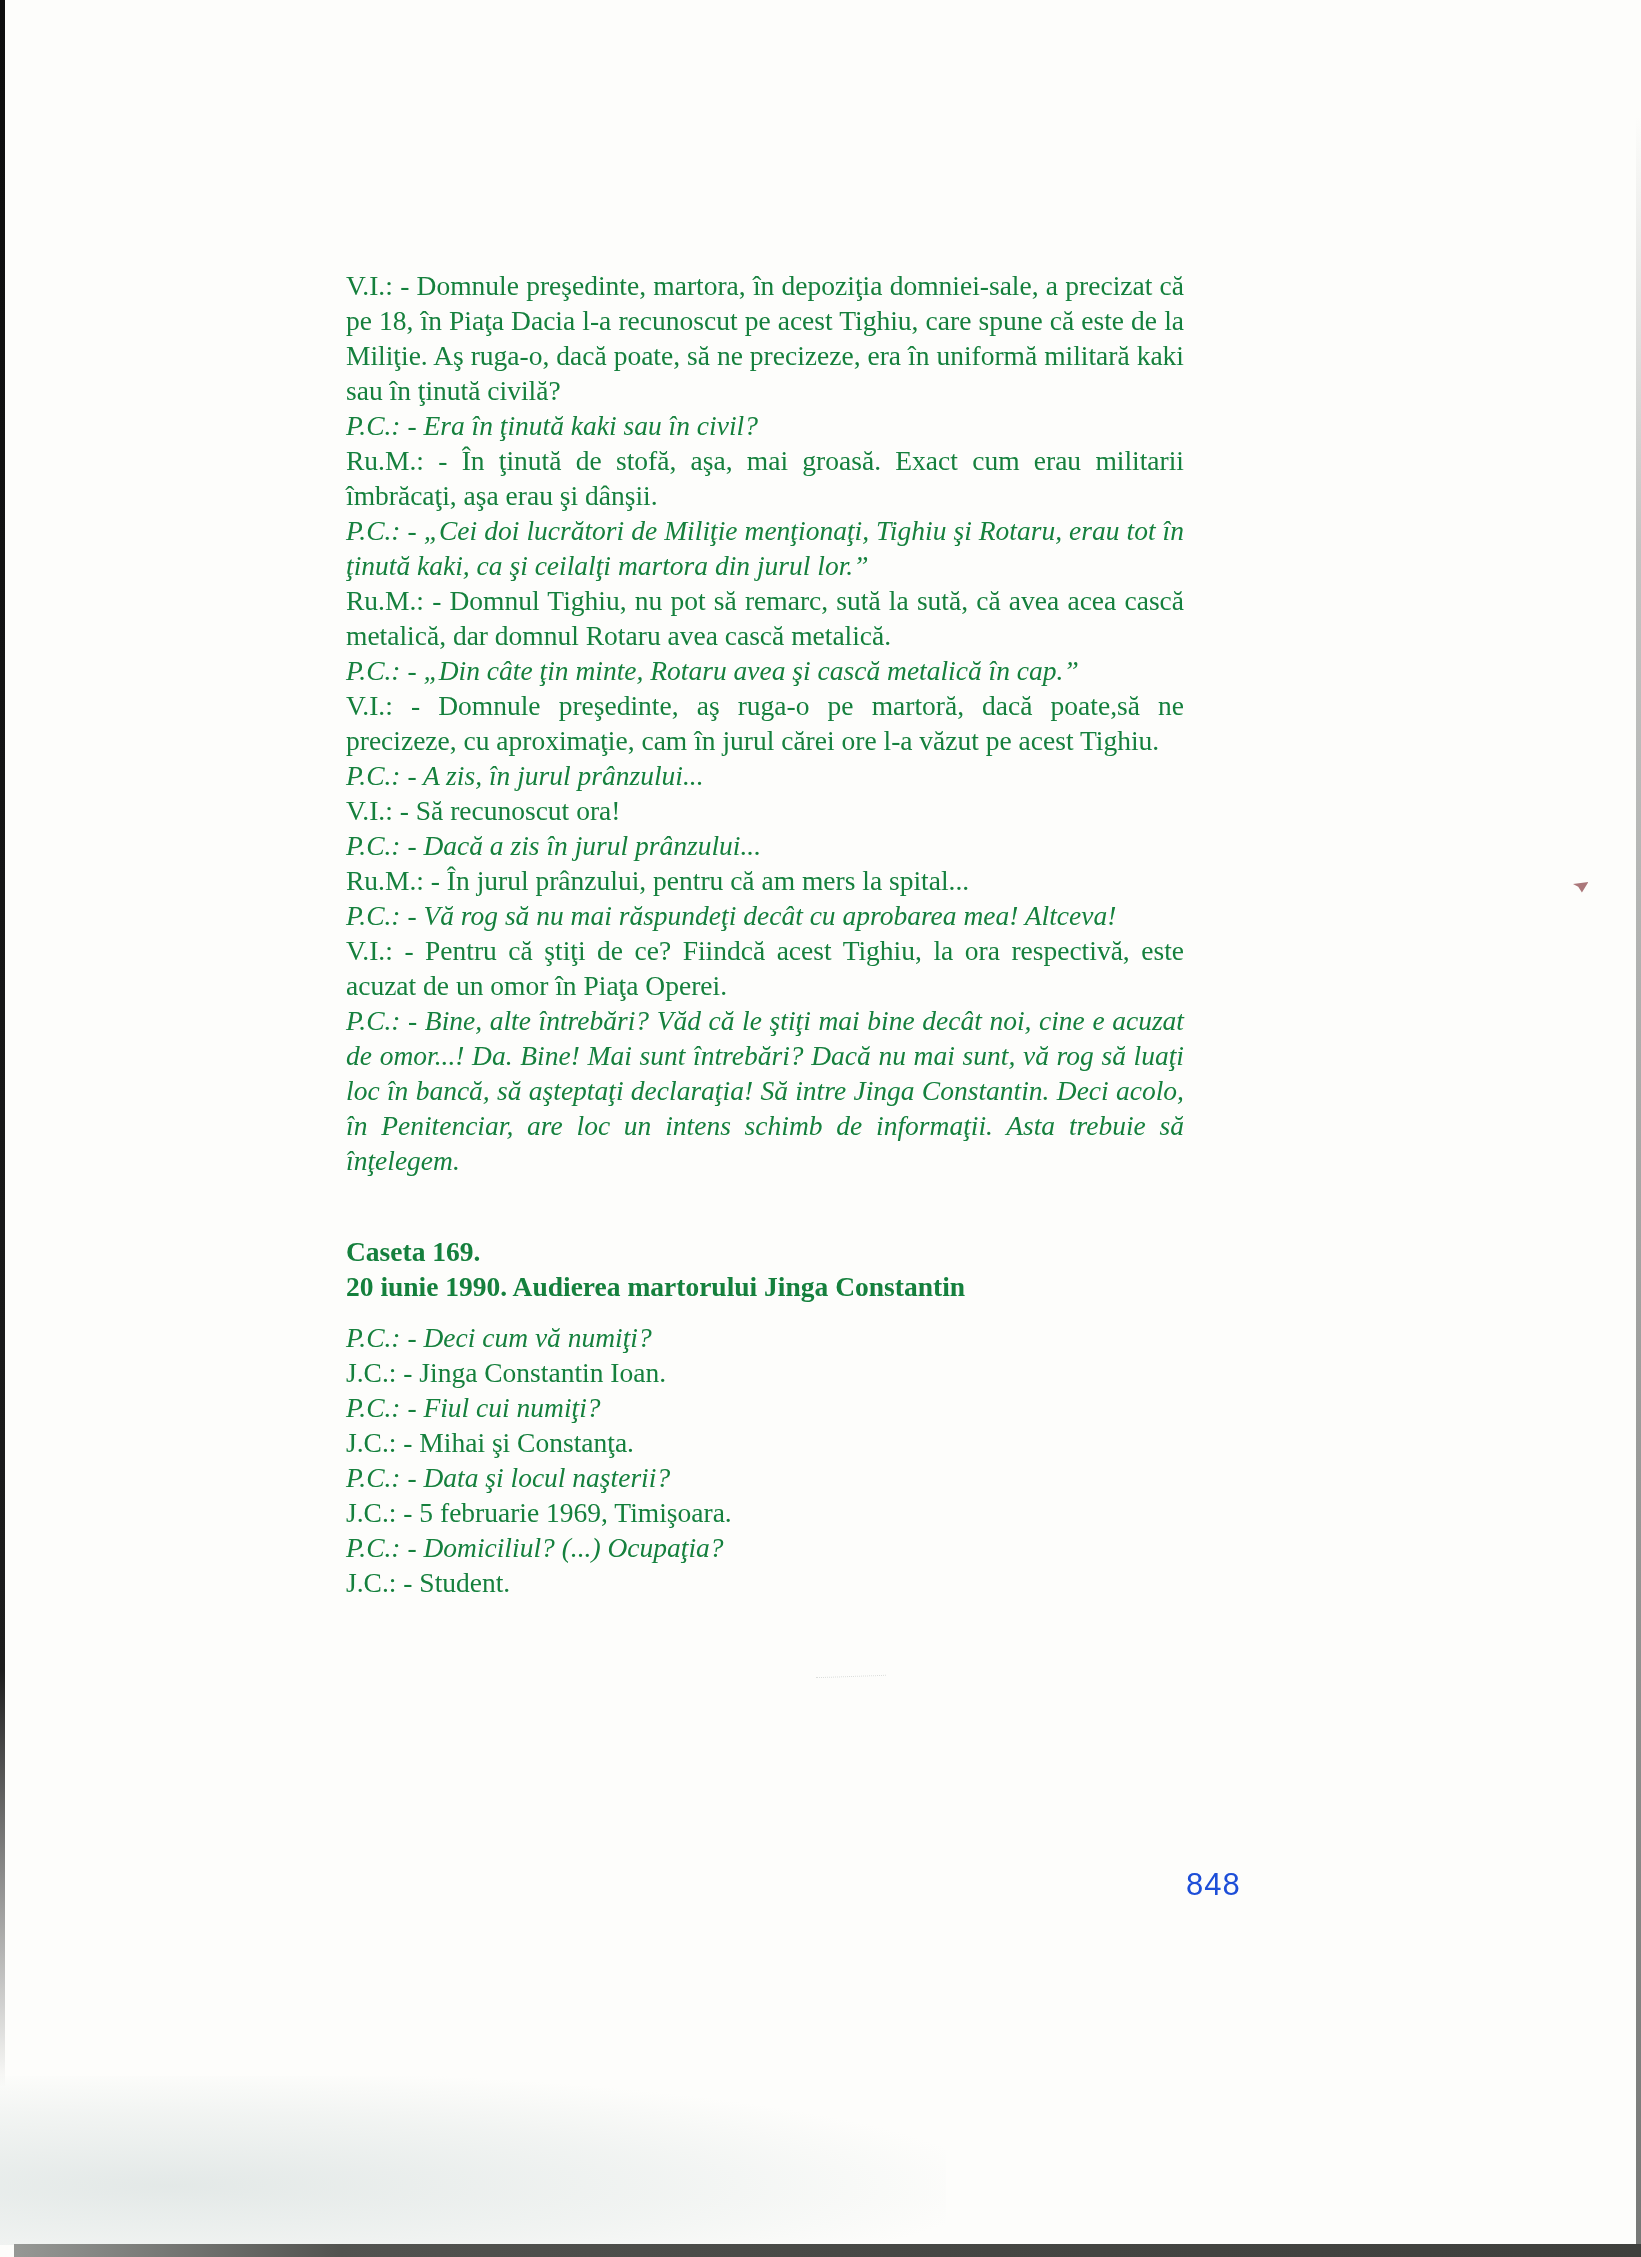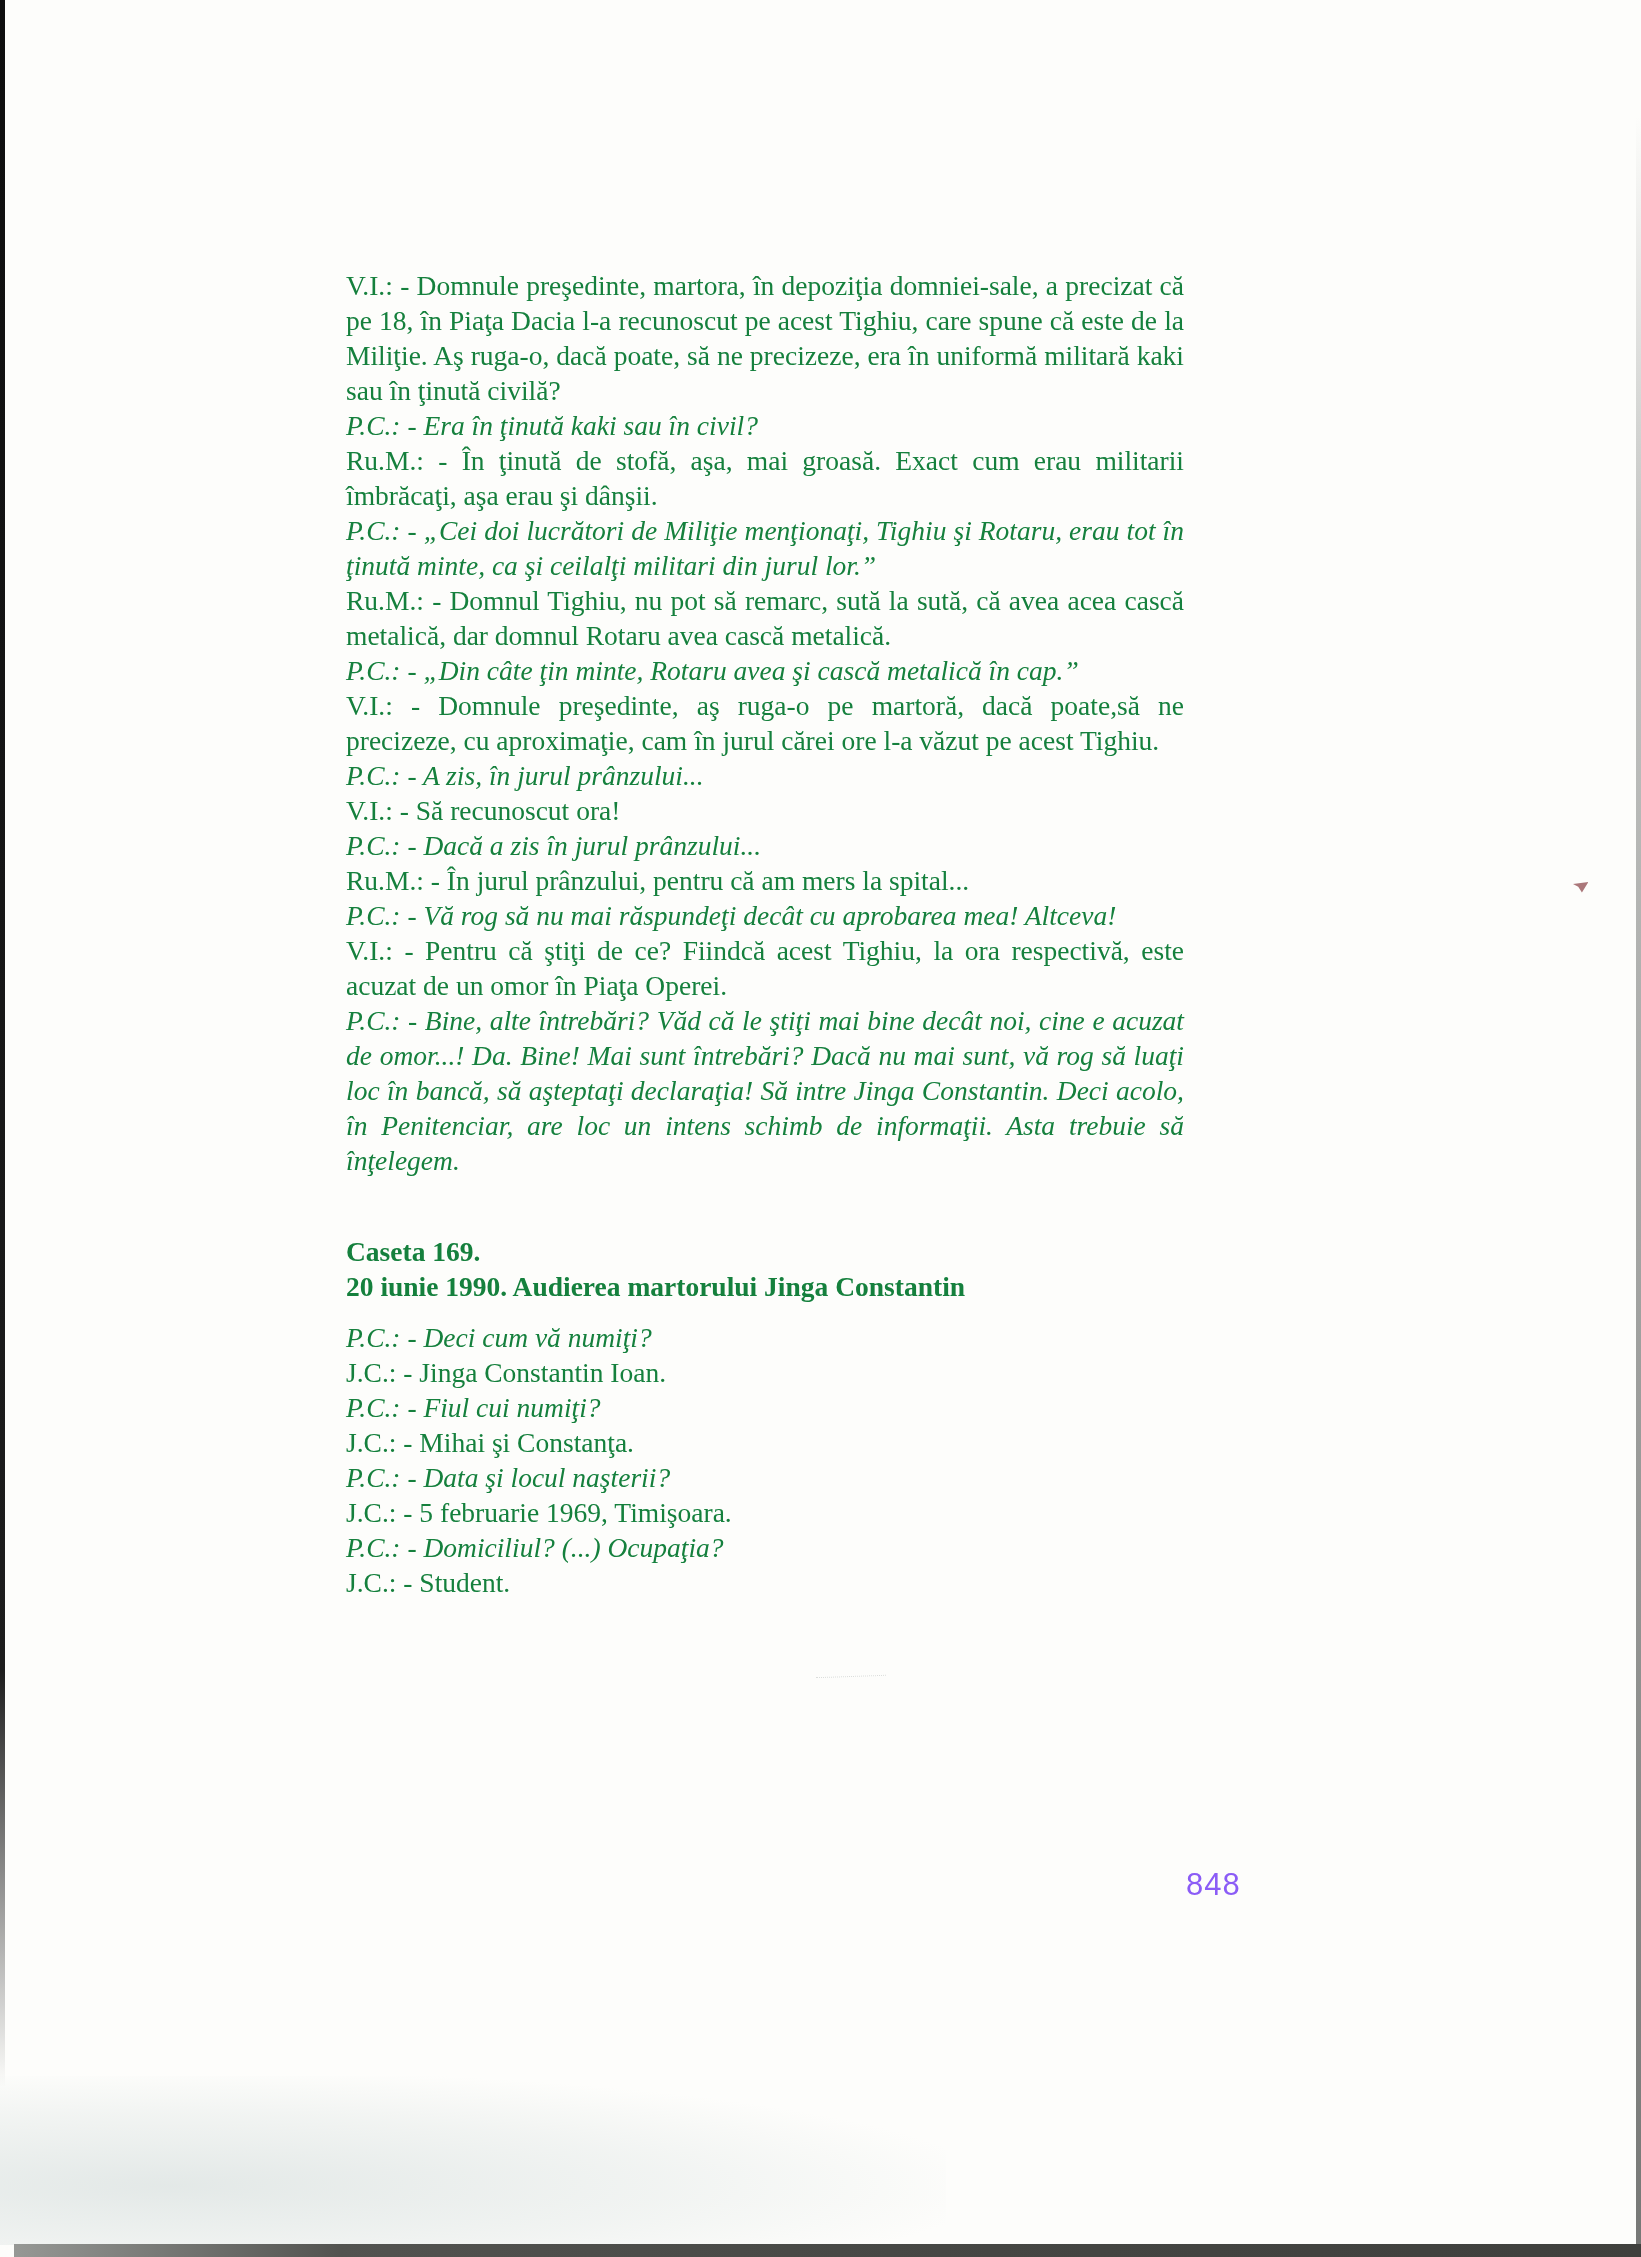--- a/index.html
+++ b/index.html
@@ -36,21 +36,21 @@
   }
   .heading div { margin: 0; }
   #interrogation { margin-top: 16px; }
 
   .page-number {
     position: absolute;
     left: 1186px;
     top: 1867px;
     font-family: "Liberation Sans", sans-serif;
     font-size: 31px;
-    color: #8b5cf6;
+    color: #1d4ed8;
     letter-spacing: 1px;
   }
 
   
   .edge-left {
     position: absolute;
     left: 0; top: 0;
     width: 4.8px; height: 2087px;
     background: linear-gradient(to bottom, #0e0e0e 0%, #1d1d1d 80%, rgba(30,30,30,0) 100%);
   }
@@ -97,21 +97,21 @@
   }
 </style>
 </head>
 <body>
 
 <div class="text-block">
   <div id="dialogue">
       <p>V.I.: - Domnule preşedinte, martora, în depoziţia domniei-sale, a precizat că pe 18, în Piaţa Dacia l-a recunoscut pe acest Tighiu, care spune că este de la Miliţie. Aş ruga-o, dacă poate, să ne precizeze, era în uniformă militară kaki sau în ţinută civilă?</p>
       <p class="italic">P.C.: - Era în ţinută kaki sau în civil?</p>
       <p>Ru.M.: - În ţinută de stofă, aşa, mai groasă. Exact cum erau militarii îmbrăcaţi, aşa erau şi dânşii.</p>
-      <p class="italic">P.C.: - „Cei doi lucrători de Miliţie menţionaţi, Tighiu şi Rotaru, erau tot în ţinută minte, ca şi ceilalţi militari din jurul lor.”</p>
+      <p class="italic">P.C.: - „Cei doi lucrători de Miliţie menţionaţi, Tighiu şi Rotaru, erau tot în ţinută kaki, ca şi ceilalţi martora din jurul lor.”</p>
       <p>Ru.M.: - Domnul Tighiu, nu pot să remarc, sută la sută, că avea acea cască metalică, dar domnul Rotaru avea cască metalică.</p>
       <p class="italic">P.C.: - „Din câte ţin minte, Rotaru avea şi cască metalică în cap.”</p>
       <p>V.I.: - Domnule preşedinte, aş ruga-o pe martoră, dacă poate,să ne precizeze, cu aproximaţie, cam în jurul cărei ore l-a văzut pe acest Tighiu.</p>
       <p class="italic">P.C.: - A zis, în jurul prânzului...</p>
       <p>V.I.: - Să recunoscut ora!</p>
       <p class="italic">P.C.: - Dacă a zis în jurul prânzului...</p>
       <p>Ru.M.: - În jurul prânzului, pentru că am mers la spital...</p>
       <p class="italic">P.C.: - Vă rog să nu mai răspundeţi decât cu aprobarea mea! Altceva!</p>
       <p>V.I.: - Pentru că ştiţi de ce? Fiindcă acest Tighiu, la ora respectivă, este acuzat de un omor în Piaţa Operei.</p>
       <p class="italic">P.C.: - Bine, alte întrebări? Văd că le ştiţi mai bine decât noi, cine e acuzat de omor...! Da. Bine! Mai sunt întrebări? Dacă nu mai sunt, vă rog să luaţi loc în bancă, să aşteptaţi declaraţia! Să intre Jinga Constantin. Deci acolo, în Penitenciar, are loc un intens schimb de informaţii. Asta trebuie să înţelegem.</p>

